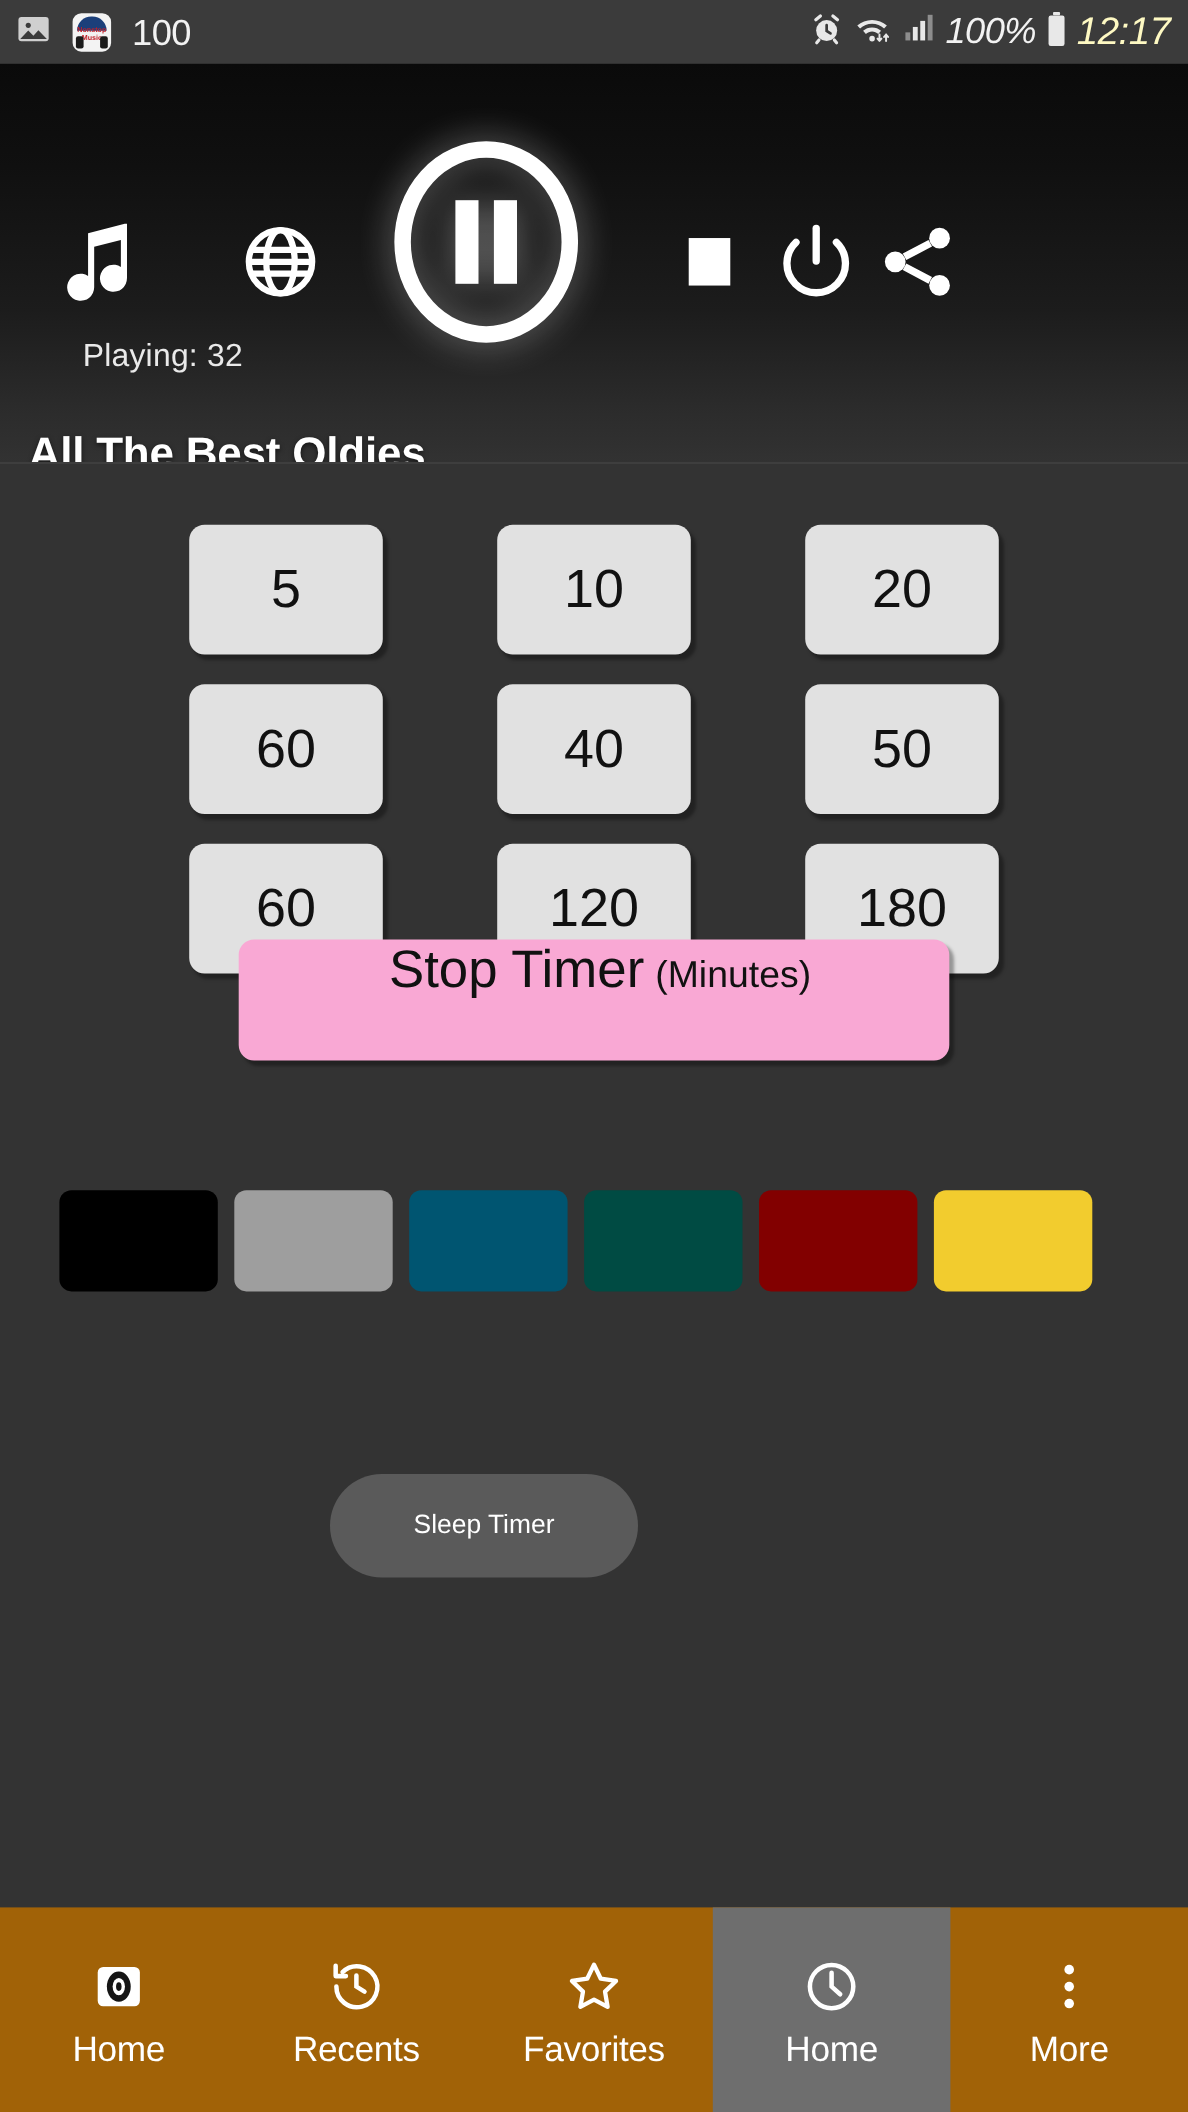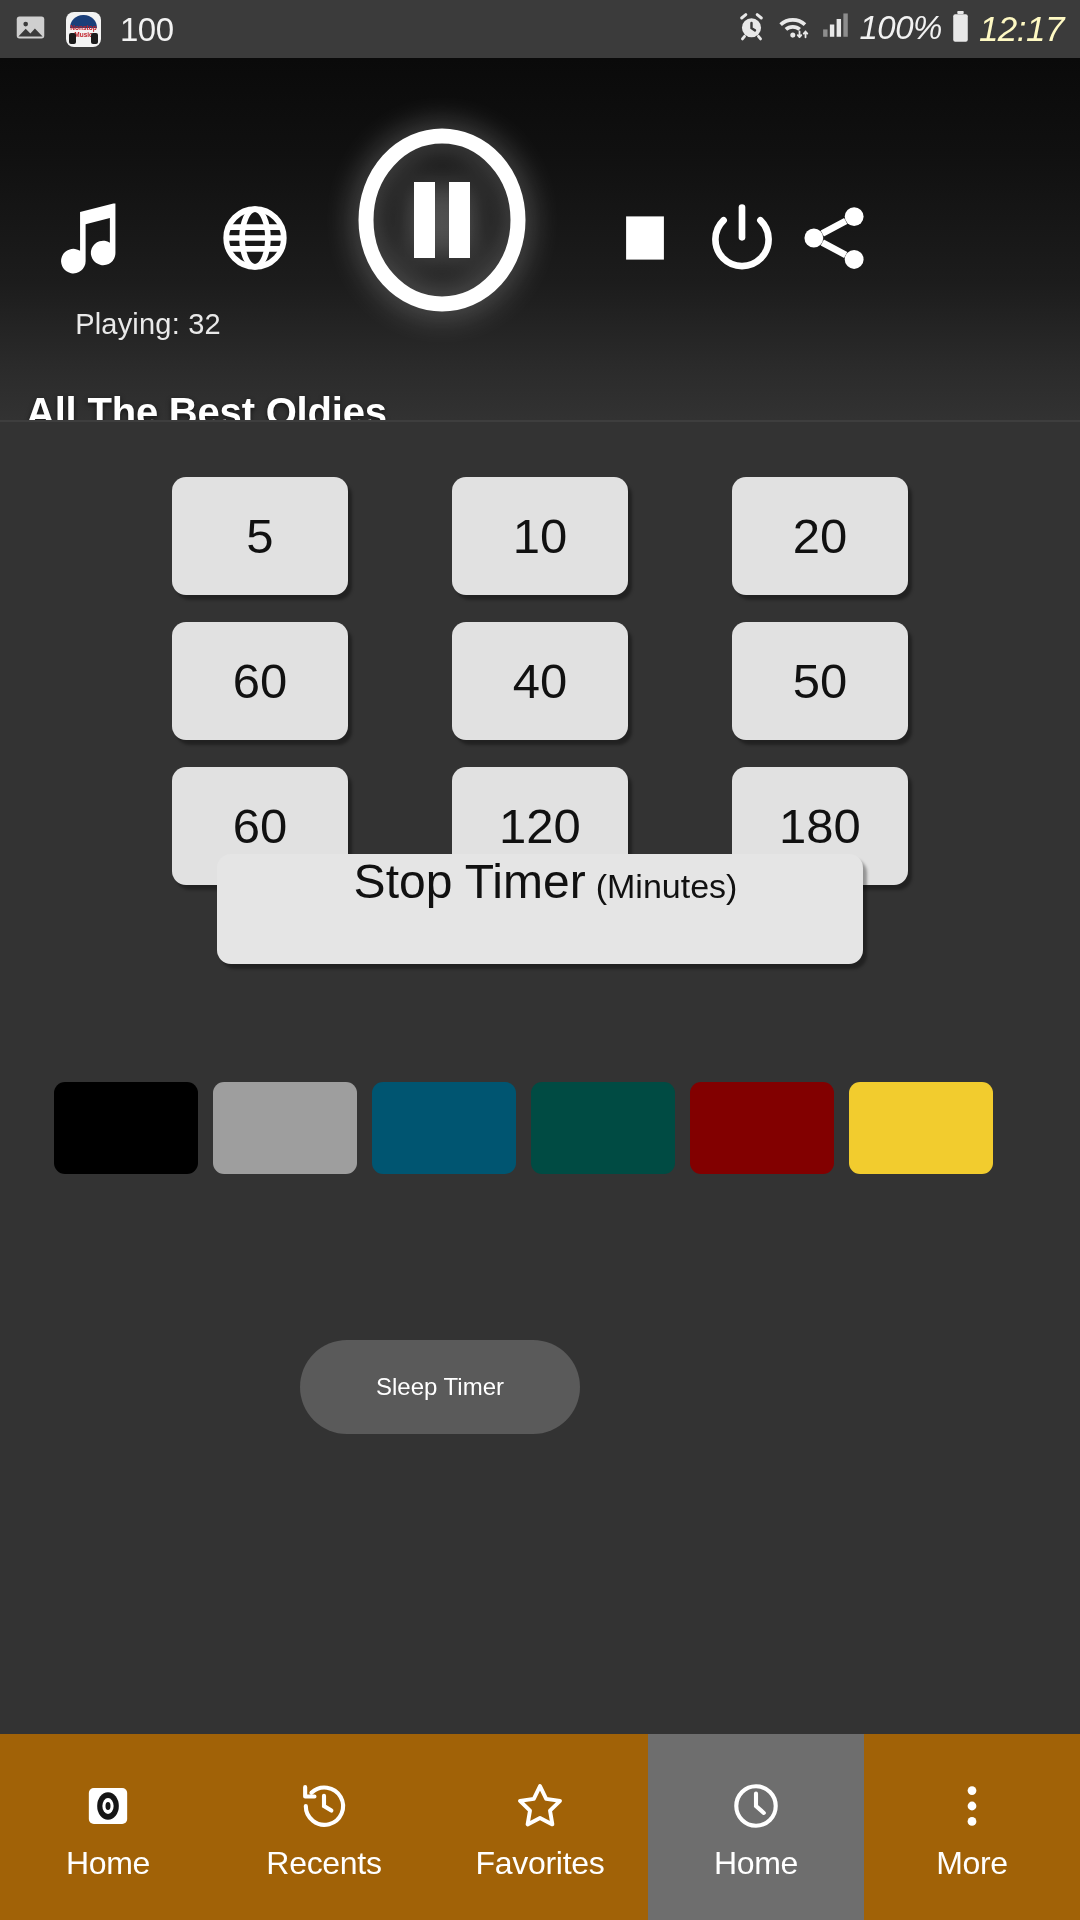--- a/index.html
+++ b/index.html
@@ -79,21 +79,21 @@
     background:#e1e1e1; border-radius:14px;
     display:flex; align-items:center; justify-content:center;
     color:#111111; font-size:49px; font-weight:400;
     box-shadow:4px 5px 3px rgba(0,0,0,.34);
     cursor:pointer; user-select:none;
   }
 
   #stoptimer{
     position:absolute; left:217px; top:432px;
     width:646px; height:110px;
-    background:#e5e5e5; border-radius:14px;
+    background:#f9a8d4; border-radius:14px;
     display:flex; align-items:baseline; justify-content:center; gap:10px;
     box-shadow:4px 5px 3px rgba(0,0,0,.34);
     cursor:pointer; user-select:none;padding-left:11px;
   }
   #stoptimer .big{ color:#111; font-size:48px; }
   #stoptimer .small{ color:#111; font-size:34px; }
 
   #theme-label{
     position:absolute; left:0; top:598px; width:1080px; text-align:center;
     color:#ffffff; font-size:38px; font-weight:bold;

